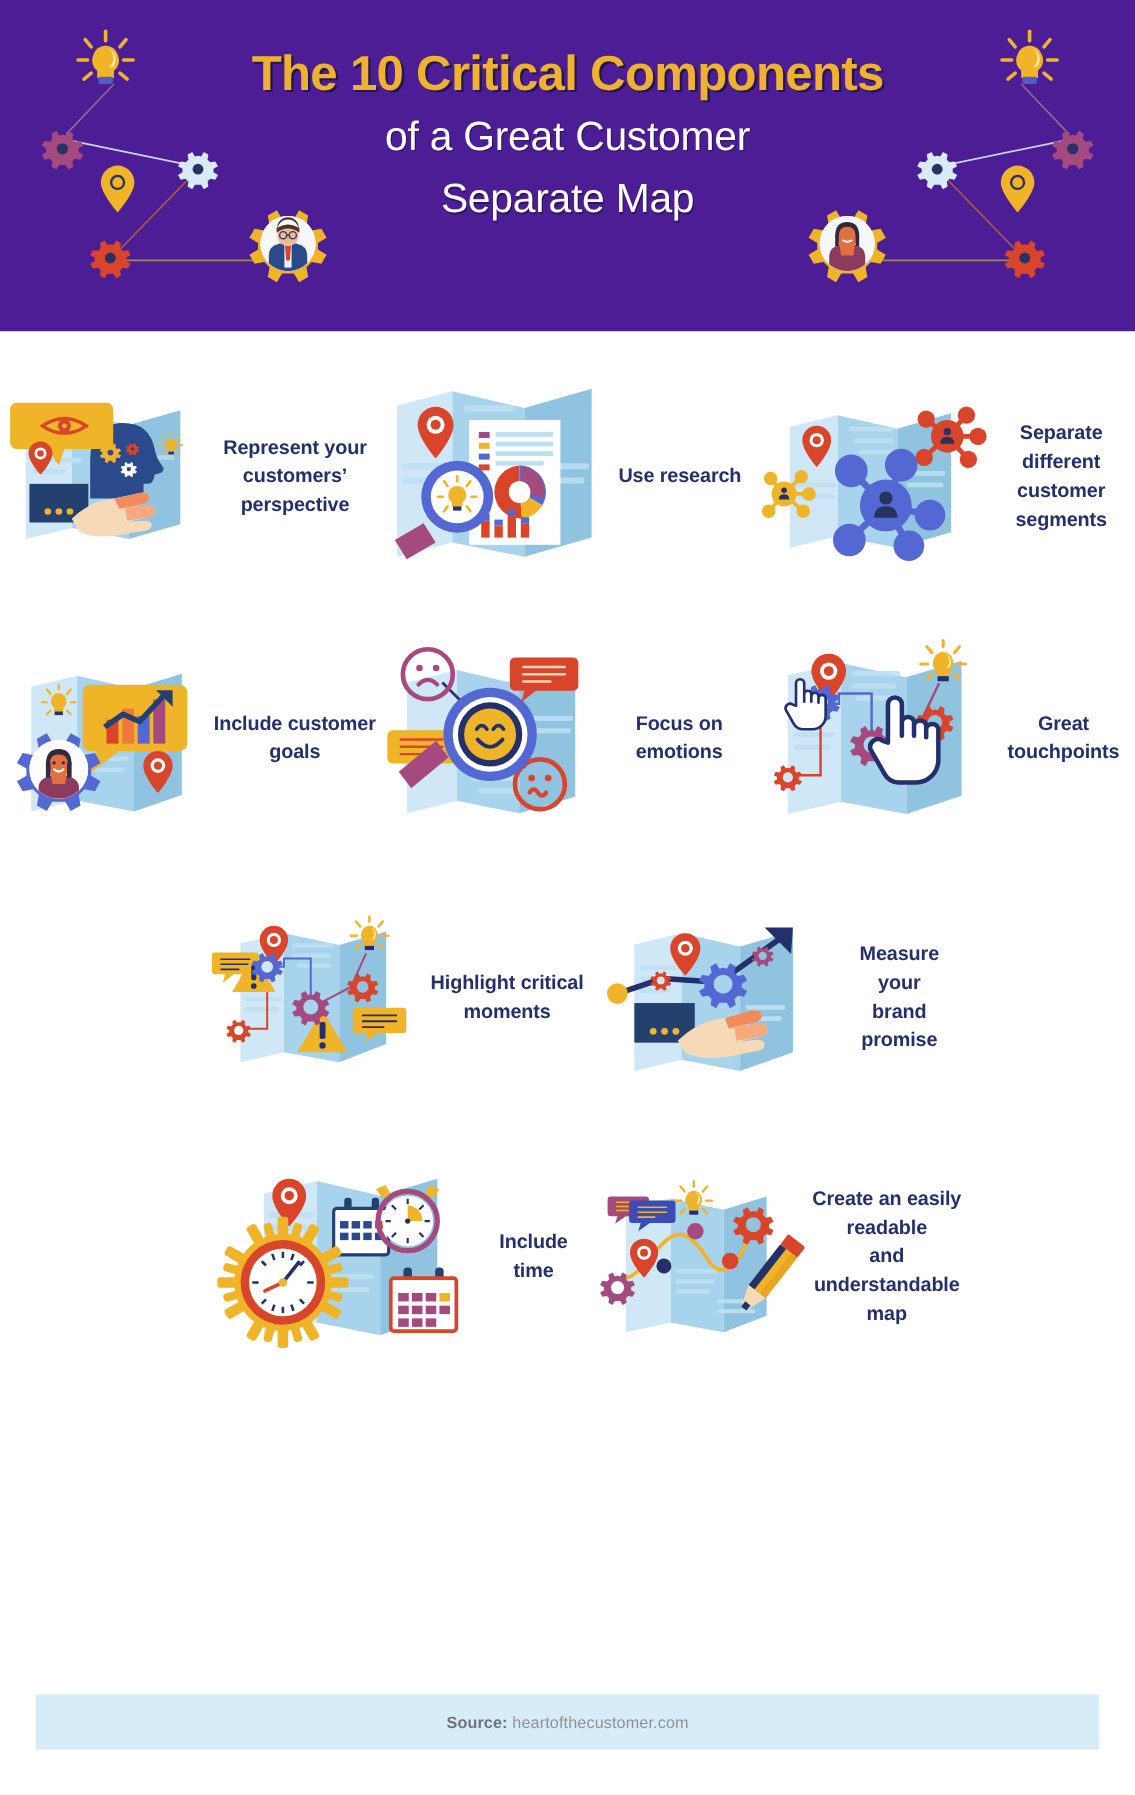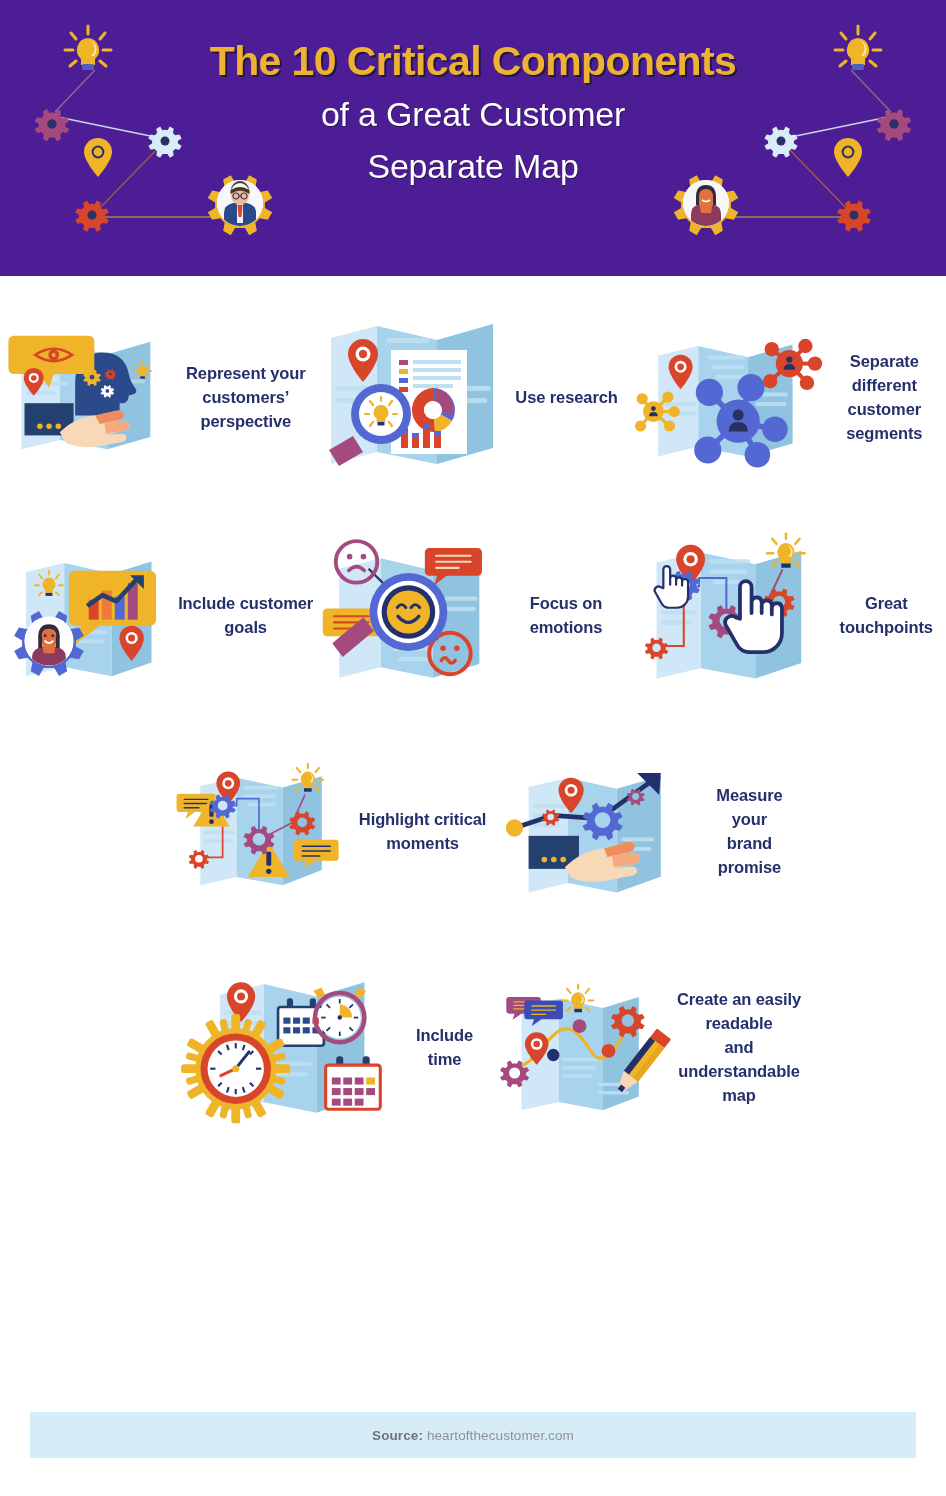--- a/index.html
+++ b/index.html
@@ -479,21 +479,21 @@
                 <circle cy="-9" r="8" fill="#27325f"></circle>
                 <path d="M-14,15 q0,-14 14,-14 q14,0 14,14 z" fill="#27325f"></path>
               </g>
           </g>
         </svg>
         <div class="label">Separate different
 customer segments</div>
       </div>
     </div>
 
-    <div class="row row-3" style="margin-top:18px;">
+    <div class="row row-3" style="margin-top:18px;justify-content:flex-end;">
 
       <div class="cell">
         <svg class="art" width="230" height="200" viewBox="0 0 230 200">
           <path d="M34,48 L84,36 L84,172 L34,184 Z" fill="#cfe7f6"></path>
           <path d="M84,36 L146,50 L146,184 L84,172 Z" fill="#a8d3ec"></path>
           <path d="M146,50 L198,34 L198,166 L146,184 Z" fill="#8fc3e0"></path>
           <g fill="#bfe0f2" opacity="0.85">
             <rect x="94" y="58" width="44" height="5" rx="2"></rect>
               <rect x="94" y="70" width="38" height="5" rx="2"></rect>
             <rect x="94" y="124" width="46" height="5" rx="2"></rect>

